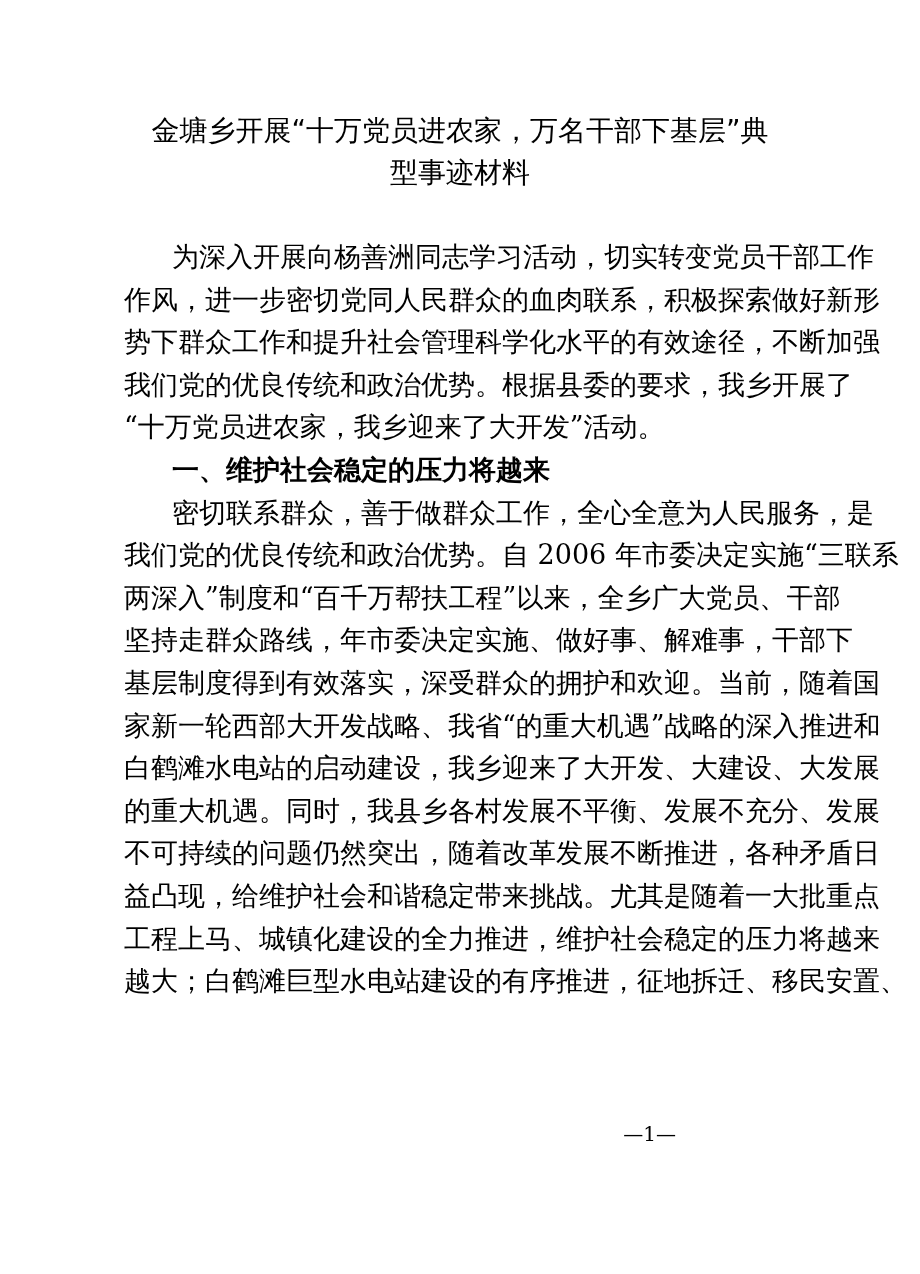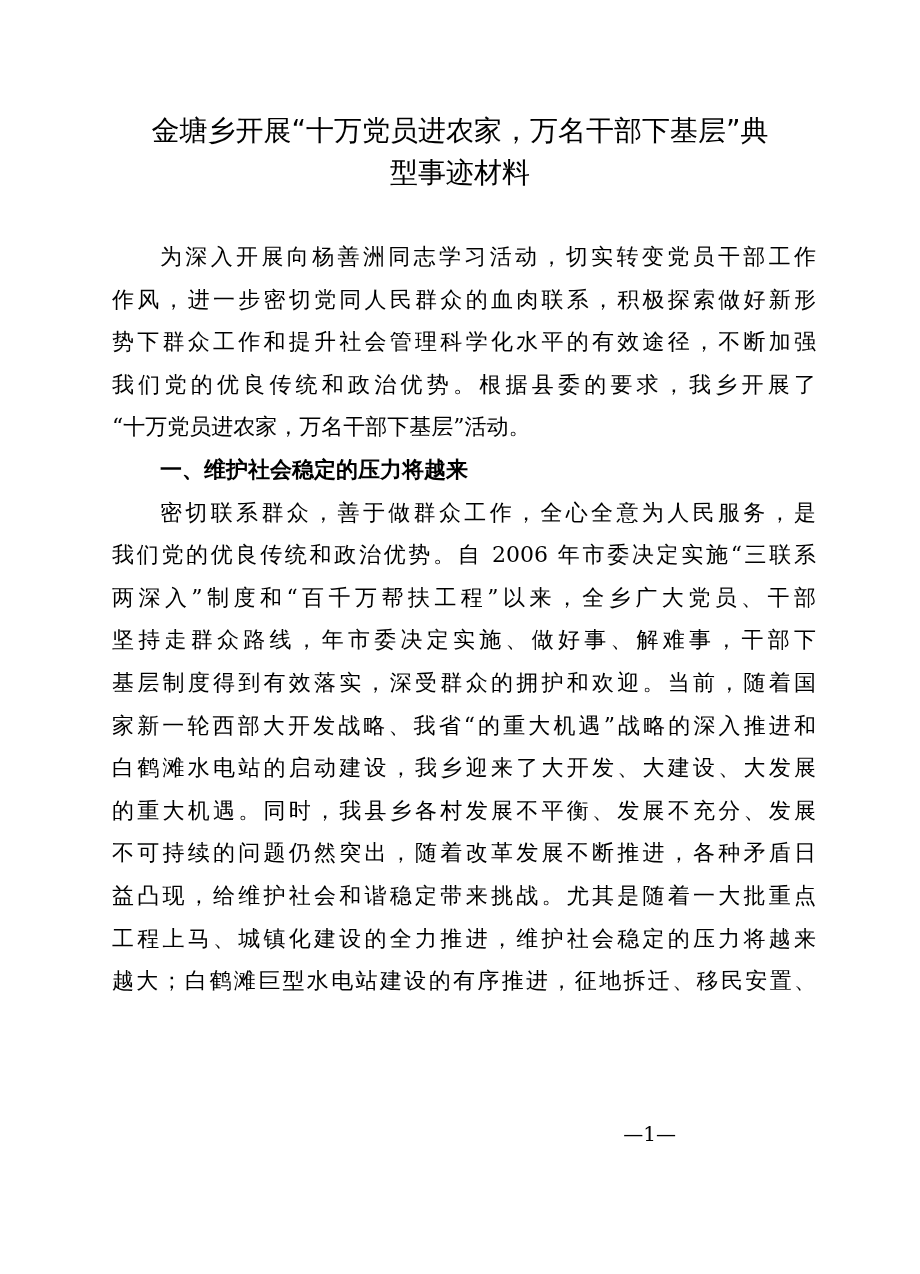--- a/index.html
+++ b/index.html
@@ -6,23 +6,23 @@
   body { width: 920px; height: 1274px; position: relative; overflow: hidden; color: #000; }
   .page { position: absolute; left: 0; top: 0; width: 780px; height: 1274px; background: #fff; }
   .title {
     position: absolute; left: 110px; top: 110px; width: 700px;
     text-align: center;
     font-family: "DejaVu Sans", sans-serif;
     font-size: 28px; line-height: 42px; font-weight: normal;
     letter-spacing: 0px;
   }
   .body {
-    position: absolute; left: 112px; top: 236px; width: 704px;
+    position: absolute; left: 124px; top: 236px; width: 704px;
     font-family: "DejaVu Serif", serif;
-    font-size: 22px; line-height: 42.6px;
+    font-size: 27px; line-height: 42.6px;
   }
   .line { display: block; white-space: nowrap; text-align: justify; text-align-last: justify; height: 42.6px; }
   .line.last { text-align-last: left; }
   .indent { padding-left: 48px; }
   .heading { font-family: "DejaVu Sans", sans-serif; font-weight: bold; text-align-last: left; }
   .pagenum {
     position: absolute; right: 104px; top: 1122px;
     font-family: "DejaVu Serif", serif; font-size: 20px;
   }
 </style>
@@ -34,21 +34,21 @@
     <div>金塘乡开展“十万党员进农家，万名干部下基层”典</div>
     <div>型事迹材料</div>
   </div>
 
   <div class="body">
     <div>
       <span class="line indent">为深入开展向杨善洲同志学习活动，切实转变党员干部工作</span>
       <span class="line">作风，进一步密切党同人民群众的血肉联系，积极探索做好新形</span>
       <span class="line">势下群众工作和提升社会管理科学化水平的有效途径，不断加强</span>
       <span class="line">我们党的优良传统和政治优势。根据县委的要求，我乡开展了</span>
-      <span class="line last">“十万党员进农家，万名干部下基层”活动。</span>
+      <span class="line last">“十万党员进农家，我乡迎来了大开发”活动。</span>
     </div>
     <span class="line indent heading">一、维护社会稳定的压力将越来</span>
     <div>
       <span class="line indent">密切联系群众，善于做群众工作，全心全意为人民服务，是</span>
       <span class="line">我们党的优良传统和政治优势。自 2006 年市委决定实施“三联系</span>
       <span class="line">两深入”制度和“百千万帮扶工程”以来，全乡广大党员、干部</span>
       <span class="line">坚持走群众路线，年市委决定实施、做好事、解难事，干部下</span>
       <span class="line">基层制度得到有效落实，深受群众的拥护和欢迎。当前，随着国</span>
       <span class="line">家新一轮西部大开发战略、我省“的重大机遇”战略的深入推进和</span>
       <span class="line">白鹤滩水电站的启动建设，我乡迎来了大开发、大建设、大发展</span>

